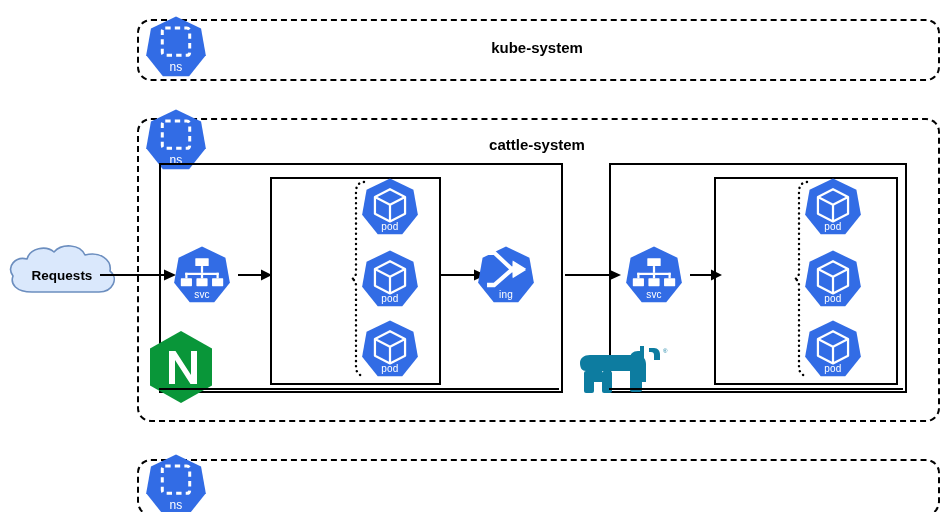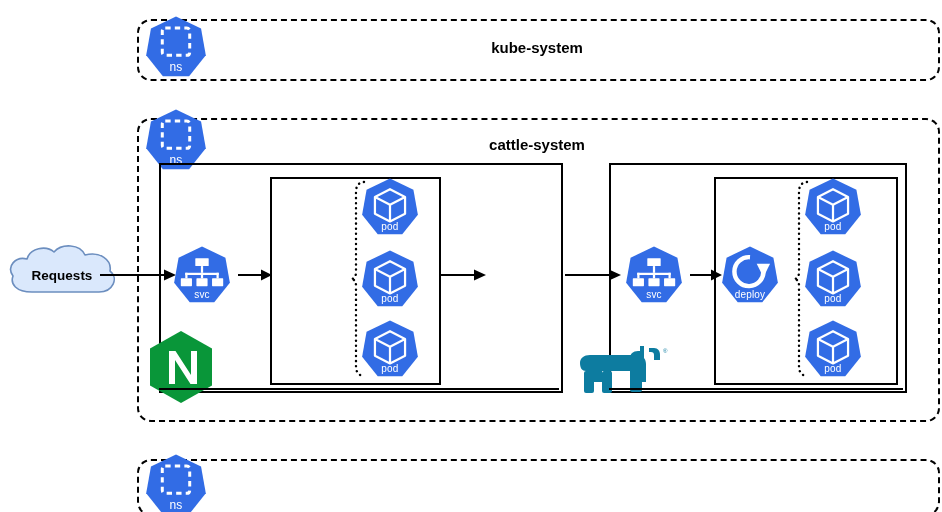--- a/index.html
+++ b/index.html
@@ -187,20 +187,32 @@
     </svg>
   </div>
 
   <div class="conn" style="left:440px;top:260px;">
     <svg width="48" height="14">
       <line x1="0" y1="7" x2="34" y2="7" stroke="#000" stroke-width="2"></line>
       <polygon points="34,1.5 46,7 34,12.5" fill="#000"></polygon>
     </svg>
   </div>
 
+  <div class="k8s" style="left:478px;top:238px;">
+    <svg viewBox="0 0 100 104">
+      <path d="M50 1 L92 21 L100 66 L72 101 L28 101 L0 66 L8 21 Z" fill="#326ce5"></path>
+      <g fill="#ffffff">
+
+        <path d="M16 22 L30 22 L62 52 L62 42 L86 57 L62 72 L62 62 L28 30 L16 30 Z" transform="translate(0,-14)"></path>
+
+        <path d="M16 72 L28 72 L62 42 L62 32 L86 47 L62 62 L62 52 L30 80 L16 80 Z" transform="translate(0,-6)"></path>
+      </g>
+    </svg>
+    <span class="cap">ing</span>
+  </div>
 
   <div class="conn" style="left:565px;top:260px;">
     <svg width="58" height="14">
       <line x1="0" y1="7" x2="44" y2="7" stroke="#000" stroke-width="2"></line>
       <polygon points="44,1.5 56,7 44,12.5" fill="#000"></polygon>
     </svg>
   </div>
 
   <div class="k8s" style="left:626px;top:238px;">
     <svg viewBox="0 0 100 104">
@@ -220,30 +232,20 @@
     <span class="cap">svc</span>
   </div>
 
   <div class="conn" style="left:690px;top:260px;">
     <svg width="34" height="14">
       <line x1="0" y1="7" x2="21" y2="7" stroke="#000" stroke-width="2"></line>
       <polygon points="21,1.5 32,7 21,12.5" fill="#000"></polygon>
     </svg>
   </div>
 
-  <div class="k8s" style="left:722px;top:238px;">
-    <svg viewBox="0 0 100 104">
-      <path d="M50 1 L92 21 L100 66 L72 101 L28 101 L0 66 L8 21 Z" fill="#326ce5"></path>
-      <g fill="none" stroke="#ffffff" stroke-width="8" stroke-linecap="butt">
-        <path d="M50 20 A26 26 0 1 0 74 44"></path>
-      </g>
-      <polygon points="62,32 86,32 74,56" fill="#ffffff"></polygon>
-    </svg>
-    <span class="cap">deploy</span>
-  </div>
 
   <div class="bracket" style="left:793px;top:172px;">
     <svg width="16" height="198">
       <path d="M14 2 C5 3 6 10 6 18 L6 92 C6 98 3 99 1 99
                C3 99 6 100 6 106 L6 180 C6 188 5 195 14 196" fill="none" stroke="#000" stroke-width="2.4" stroke-dasharray="0.1 5" stroke-linecap="round"></path>
     </svg>
   </div>
 
   <div class="k8s" style="left:805px;top:170px;">
     <svg viewBox="0 0 100 104">

